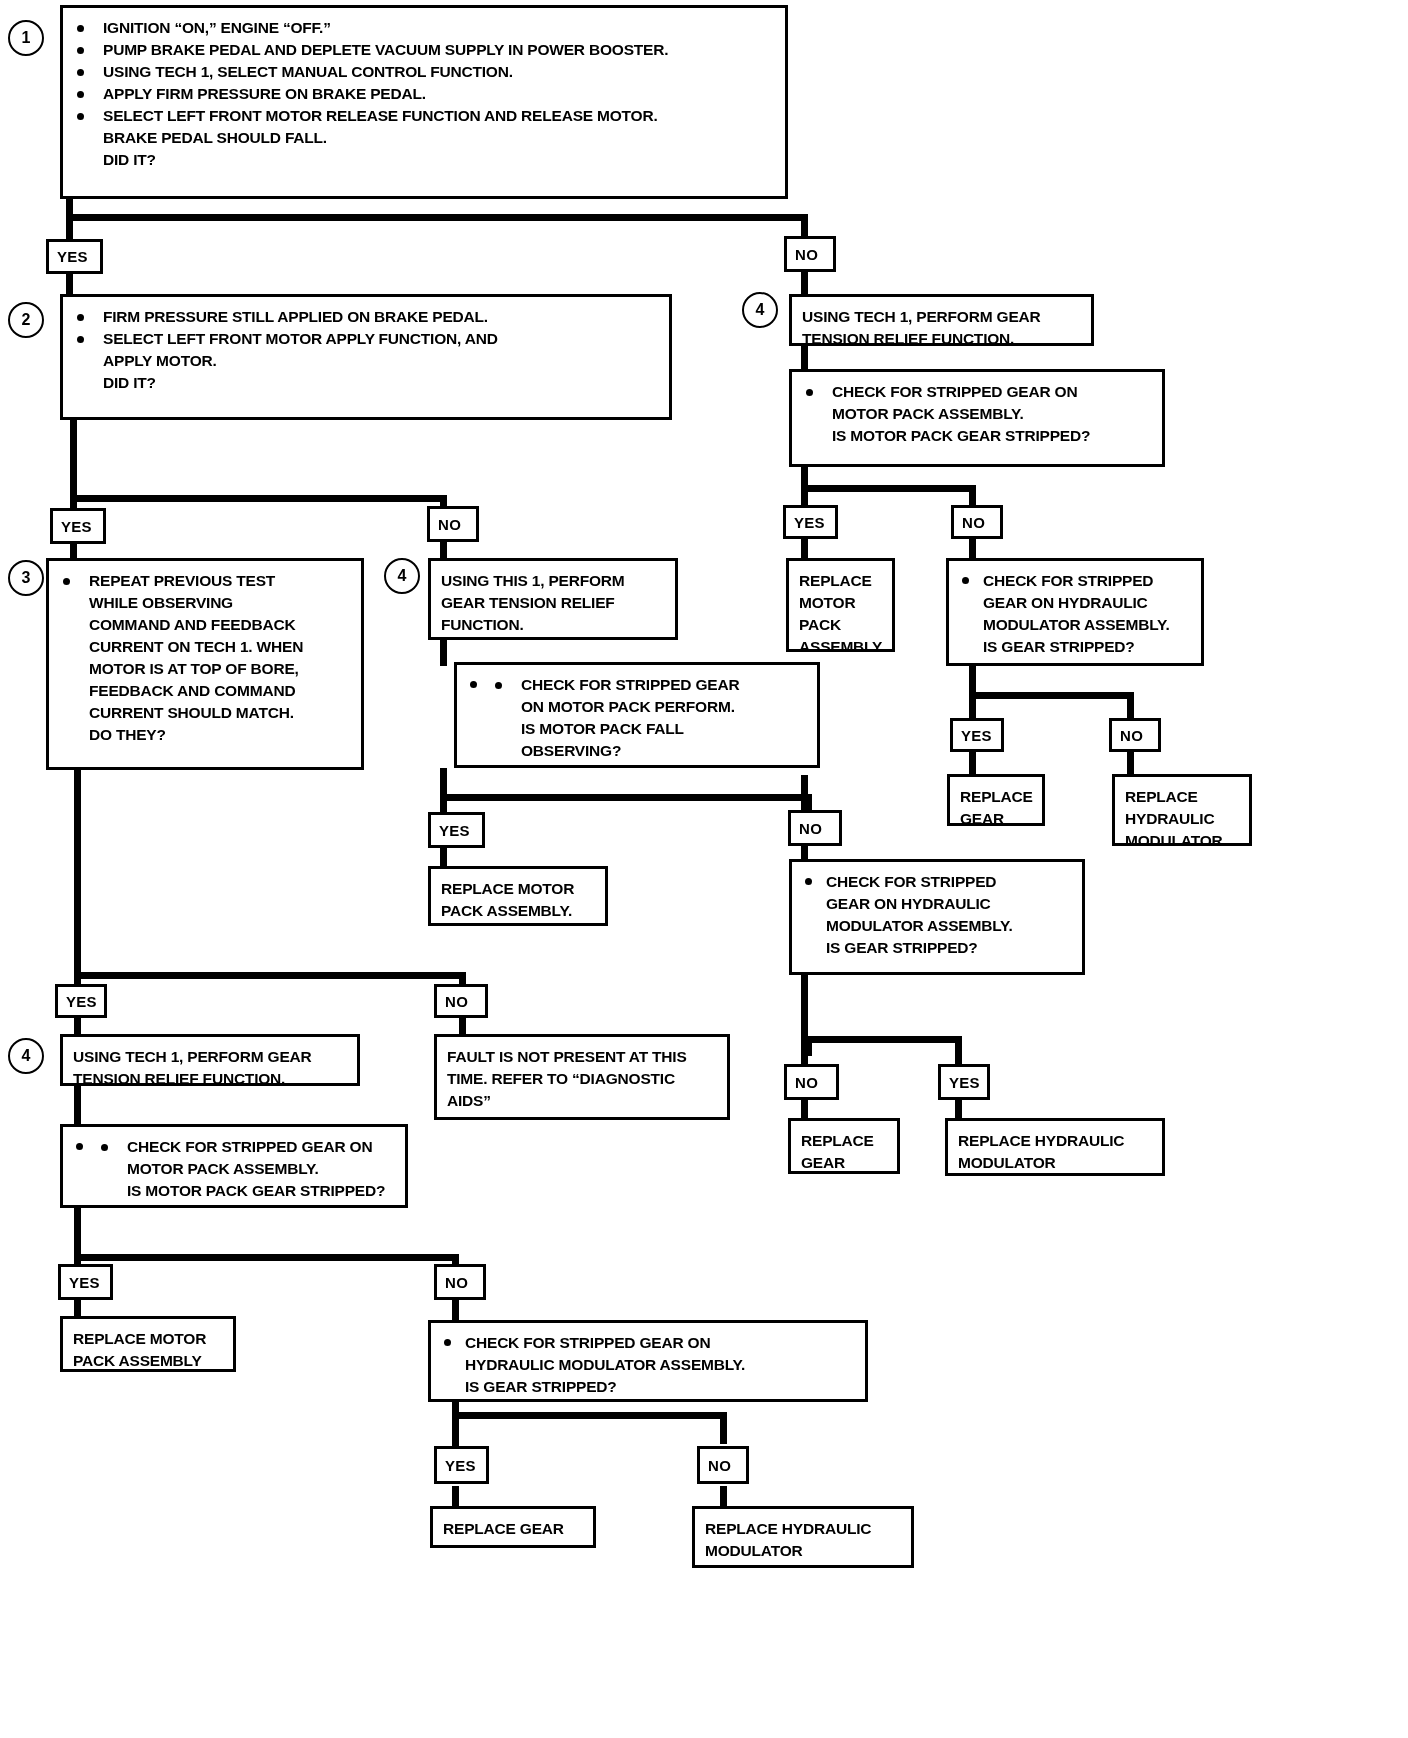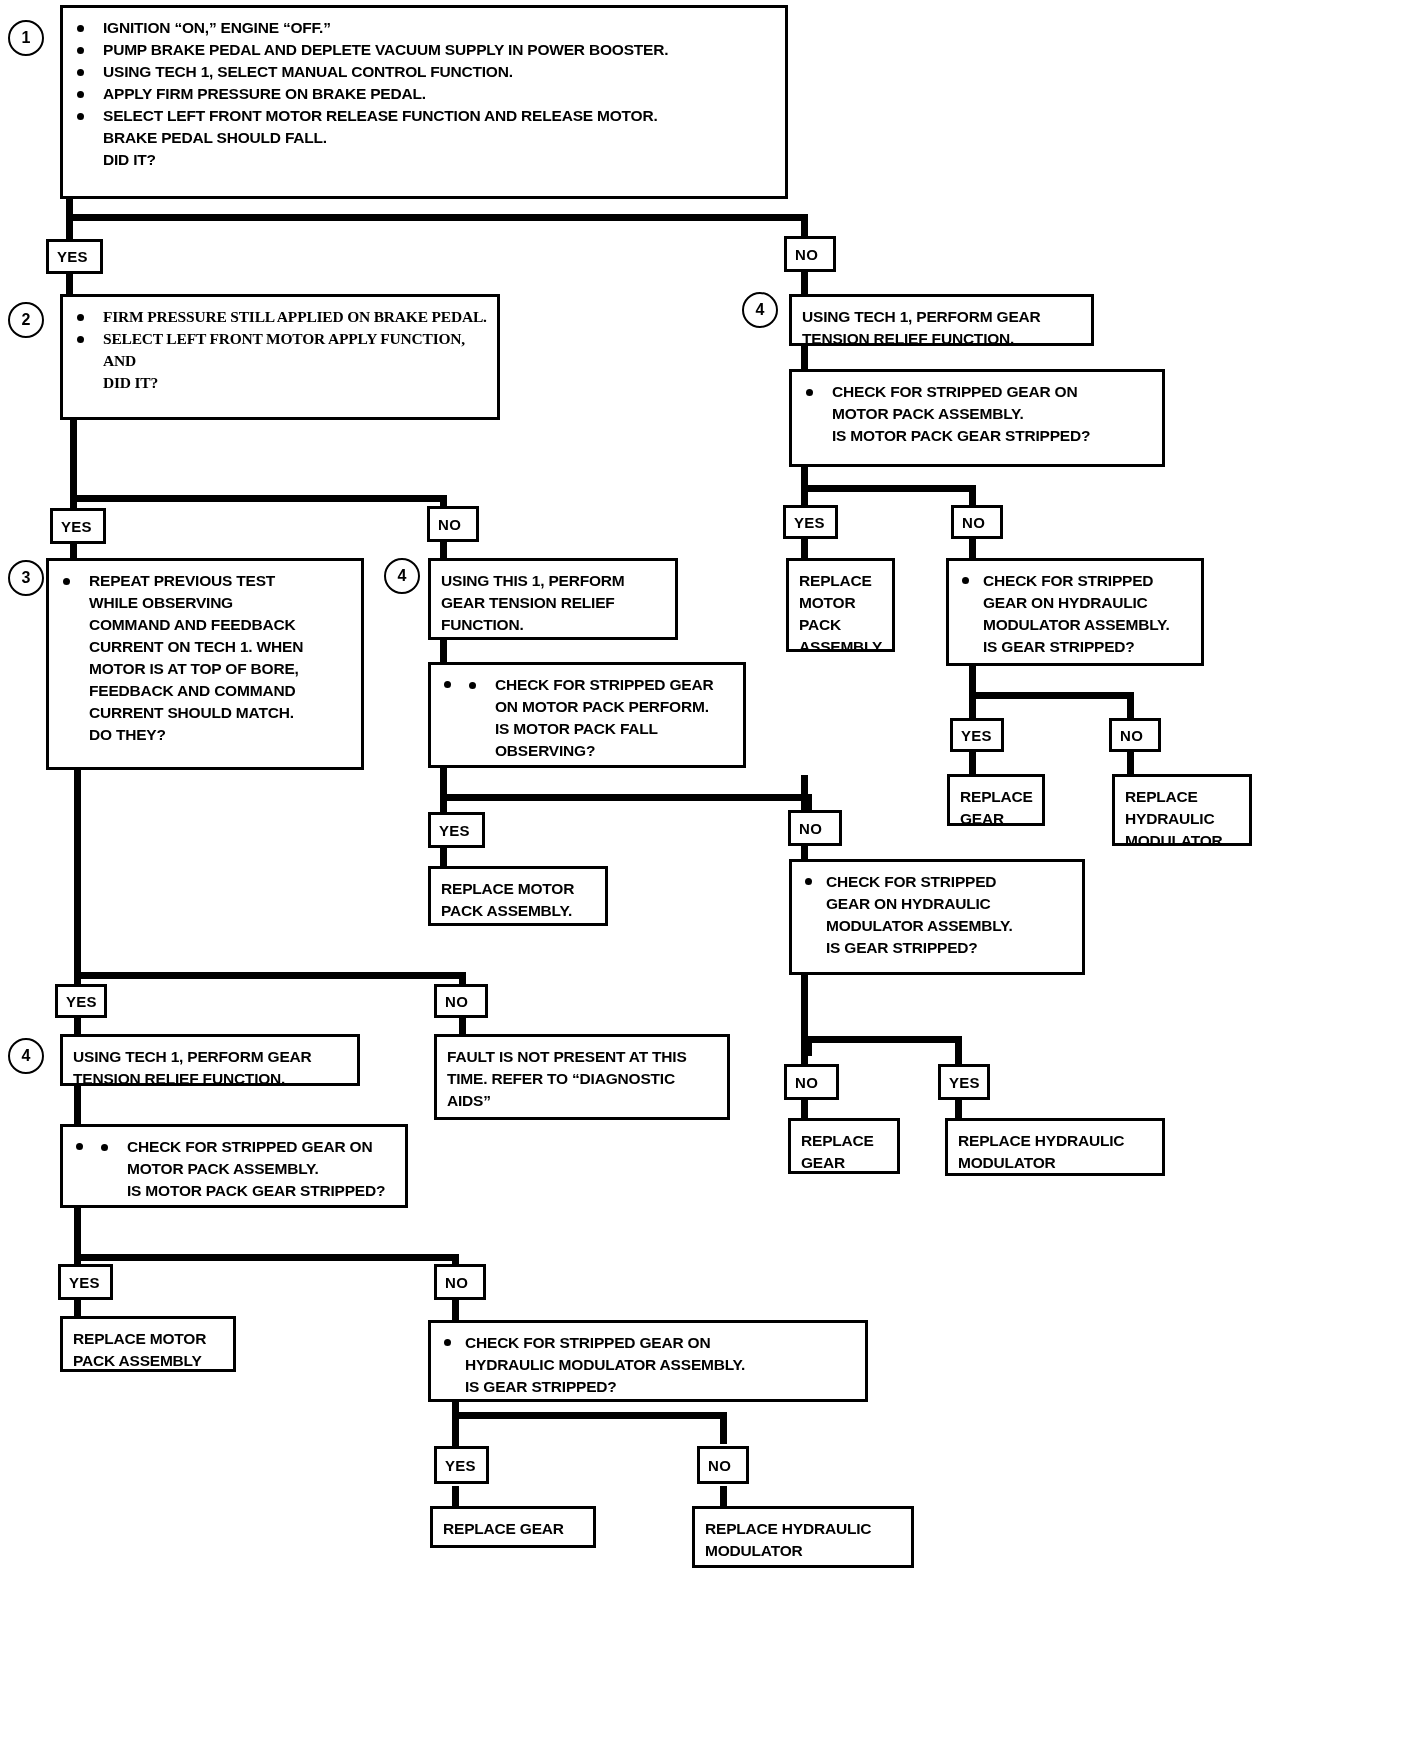--- a/index.html
+++ b/index.html
@@ -172,21 +172,21 @@
   <div class="ln" style="left:452px; top:1038px;width:7px;  height:18px;"></div>
   <div class="ln" style="left:805px; top:1038px;width:7px;  height:18px;"></div>
 
   <div class="circ" style="left:8px; top:20px;">1</div>
   <div class="box" id="step1box" style="left:60px; top:5px; width:728px; height:194px;"><span class="bul">IGNITION “ON,” ENGINE “OFF.”</span><span class="bul">PUMP BRAKE PEDAL AND DEPLETE VACUUM SUPPLY IN POWER BOOSTER.</span><span class="bul">USING TECH 1, SELECT MANUAL CONTROL FUNCTION.</span><span class="bul">APPLY FIRM PRESSURE ON BRAKE PEDAL.</span><span class="bul">SELECT LEFT FRONT MOTOR RELEASE FUNCTION AND RELEASE MOTOR.</span><span class="plain">BRAKE PEDAL SHOULD FALL.</span><span class="plain">DID IT?</span></div>
 
   <div class="label" style="left:46px; top:239px; width:57px; height:35px;">YES</div>
   <div class="label" style="left:784px; top:236px; width:52px; height:36px;">NO</div>
 
   <div class="circ" style="left:8px; top:302px;">2</div>
-  <div class="box" id="step2box" style="left:60px; top:294px; width:440px; height:126px;font-family:Liberation Serif, serif;"><span class="bul">FIRM PRESSURE STILL APPLIED ON BRAKE PEDAL.</span><span class="bul">SELECT LEFT FRONT MOTOR APPLY FUNCTION, AND</span><span class="plain">DID IT?</span></div>
+  <div class="box" id="step2box" style="left:60px; top:294px; width:612px; height:126px;"><span class="bul">FIRM PRESSURE STILL APPLIED ON BRAKE PEDAL.</span><span class="bul">SELECT LEFT FRONT MOTOR APPLY FUNCTION, AND</span><span class="plain">APPLY MOTOR.</span><span class="plain">DID IT?</span></div>
 
   <div class="circ" style="left:742px; top:292px;">4</div>
   <div class="box" id="step4rbox" style="left:789px; top:294px; width:305px; height:52px;"><span style="display: block;">USING TECH 1, PERFORM GEAR</span><span style="display: block;">TENSION RELIEF FUNCTION.</span></div>
 
   <div class="box" id="chkmr" style="left:789px; top:369px; width:376px; height:98px;"><span class="bul">CHECK FOR STRIPPED GEAR ON</span><span class="plain">MOTOR PACK ASSEMBLY.</span><span class="plain">IS MOTOR PACK GEAR STRIPPED?</span></div>
 
   <div class="label" style="left:783px; top:505px; width:55px; height:34px;">YES</div>
   <div class="label" style="left:951px; top:505px; width:52px; height:34px;">NO</div>
 
   <div class="box" id="rmpr" style="left:786px; top:558px; width:109px; height:94px;"><span style="display: block;">REPLACE</span><span style="display: block;">MOTOR</span><span style="display: block;">PACK</span><span style="display: block; text-align: center;">ASSEMBLY.</span></div>
@@ -208,21 +208,21 @@
 
   <div class="label" style="left:50px; top:508px; width:56px; height:36px;">YES</div>
   <div class="label" style="left:427px; top:506px; width:52px; height:36px;">NO</div>
 
   <div class="circ" style="left:8px; top:560px;">3</div>
   <div class="box" id="step3box" style="left:46px; top:558px; width:318px; height:212px;"><span class="bul">REPEAT PREVIOUS TEST</span><span class="plain">WHILE OBSERVING</span><span class="plain">COMMAND AND FEEDBACK</span><span class="plain">CURRENT ON TECH 1.  WHEN</span><span class="plain">MOTOR IS AT TOP OF BORE,</span><span class="plain">FEEDBACK AND COMMAND</span><span class="plain">CURRENT SHOULD MATCH.</span><span class="plain">DO THEY?</span></div>
 
   <div class="circ" style="left:384px; top:558px;">4</div>
   <div class="box" id="step4mbox" style="left:428px; top:558px; width:250px; height:82px;"><span style="display: block;">USING THIS 1, PERFORM</span><span style="display: block;">GEAR TENSION RELIEF</span><span style="display: block;">FUNCTION.</span></div>
 
-  <div class="box bulleted" id="chkmm" style="left:428px; top:662px; width:318px; height:106px;"><span class="bul">CHECK FOR STRIPPED GEAR</span><span class="plain">ON MOTOR PACK PERFORM.</span><span class="plain">IS MOTOR PACK FALL</span><span class="plain">OBSERVING?</span></div>
+  <div class="box bulleted" id="chkmm" style="left:454px; top:662px; width:366px; height:106px;"><span class="bul">CHECK FOR STRIPPED GEAR</span><span class="plain">ON MOTOR PACK PERFORM.</span><span class="plain">IS MOTOR PACK FALL</span><span class="plain">OBSERVING?</span></div>
 
   <div class="label" style="left:428px; top:812px; width:57px; height:36px;">YES</div>
   <div class="label" style="left:788px; top:810px; width:54px; height:36px;">NO</div>
 
   <div class="box" id="rmpm" style="left:428px; top:866px; width:180px; height:60px;"><span style="display: block;">REPLACE MOTOR</span><span style="display: block;">PACK ASSEMBLY.</span></div>
 
   <div class="label" style="left:55px; top:984px; width:52px; height:34px;">YES</div>
   <div class="label" style="left:434px; top:984px; width:54px; height:34px;">NO</div>
 
   <div class="circ" style="left:8px; top:1038px;">4</div>

